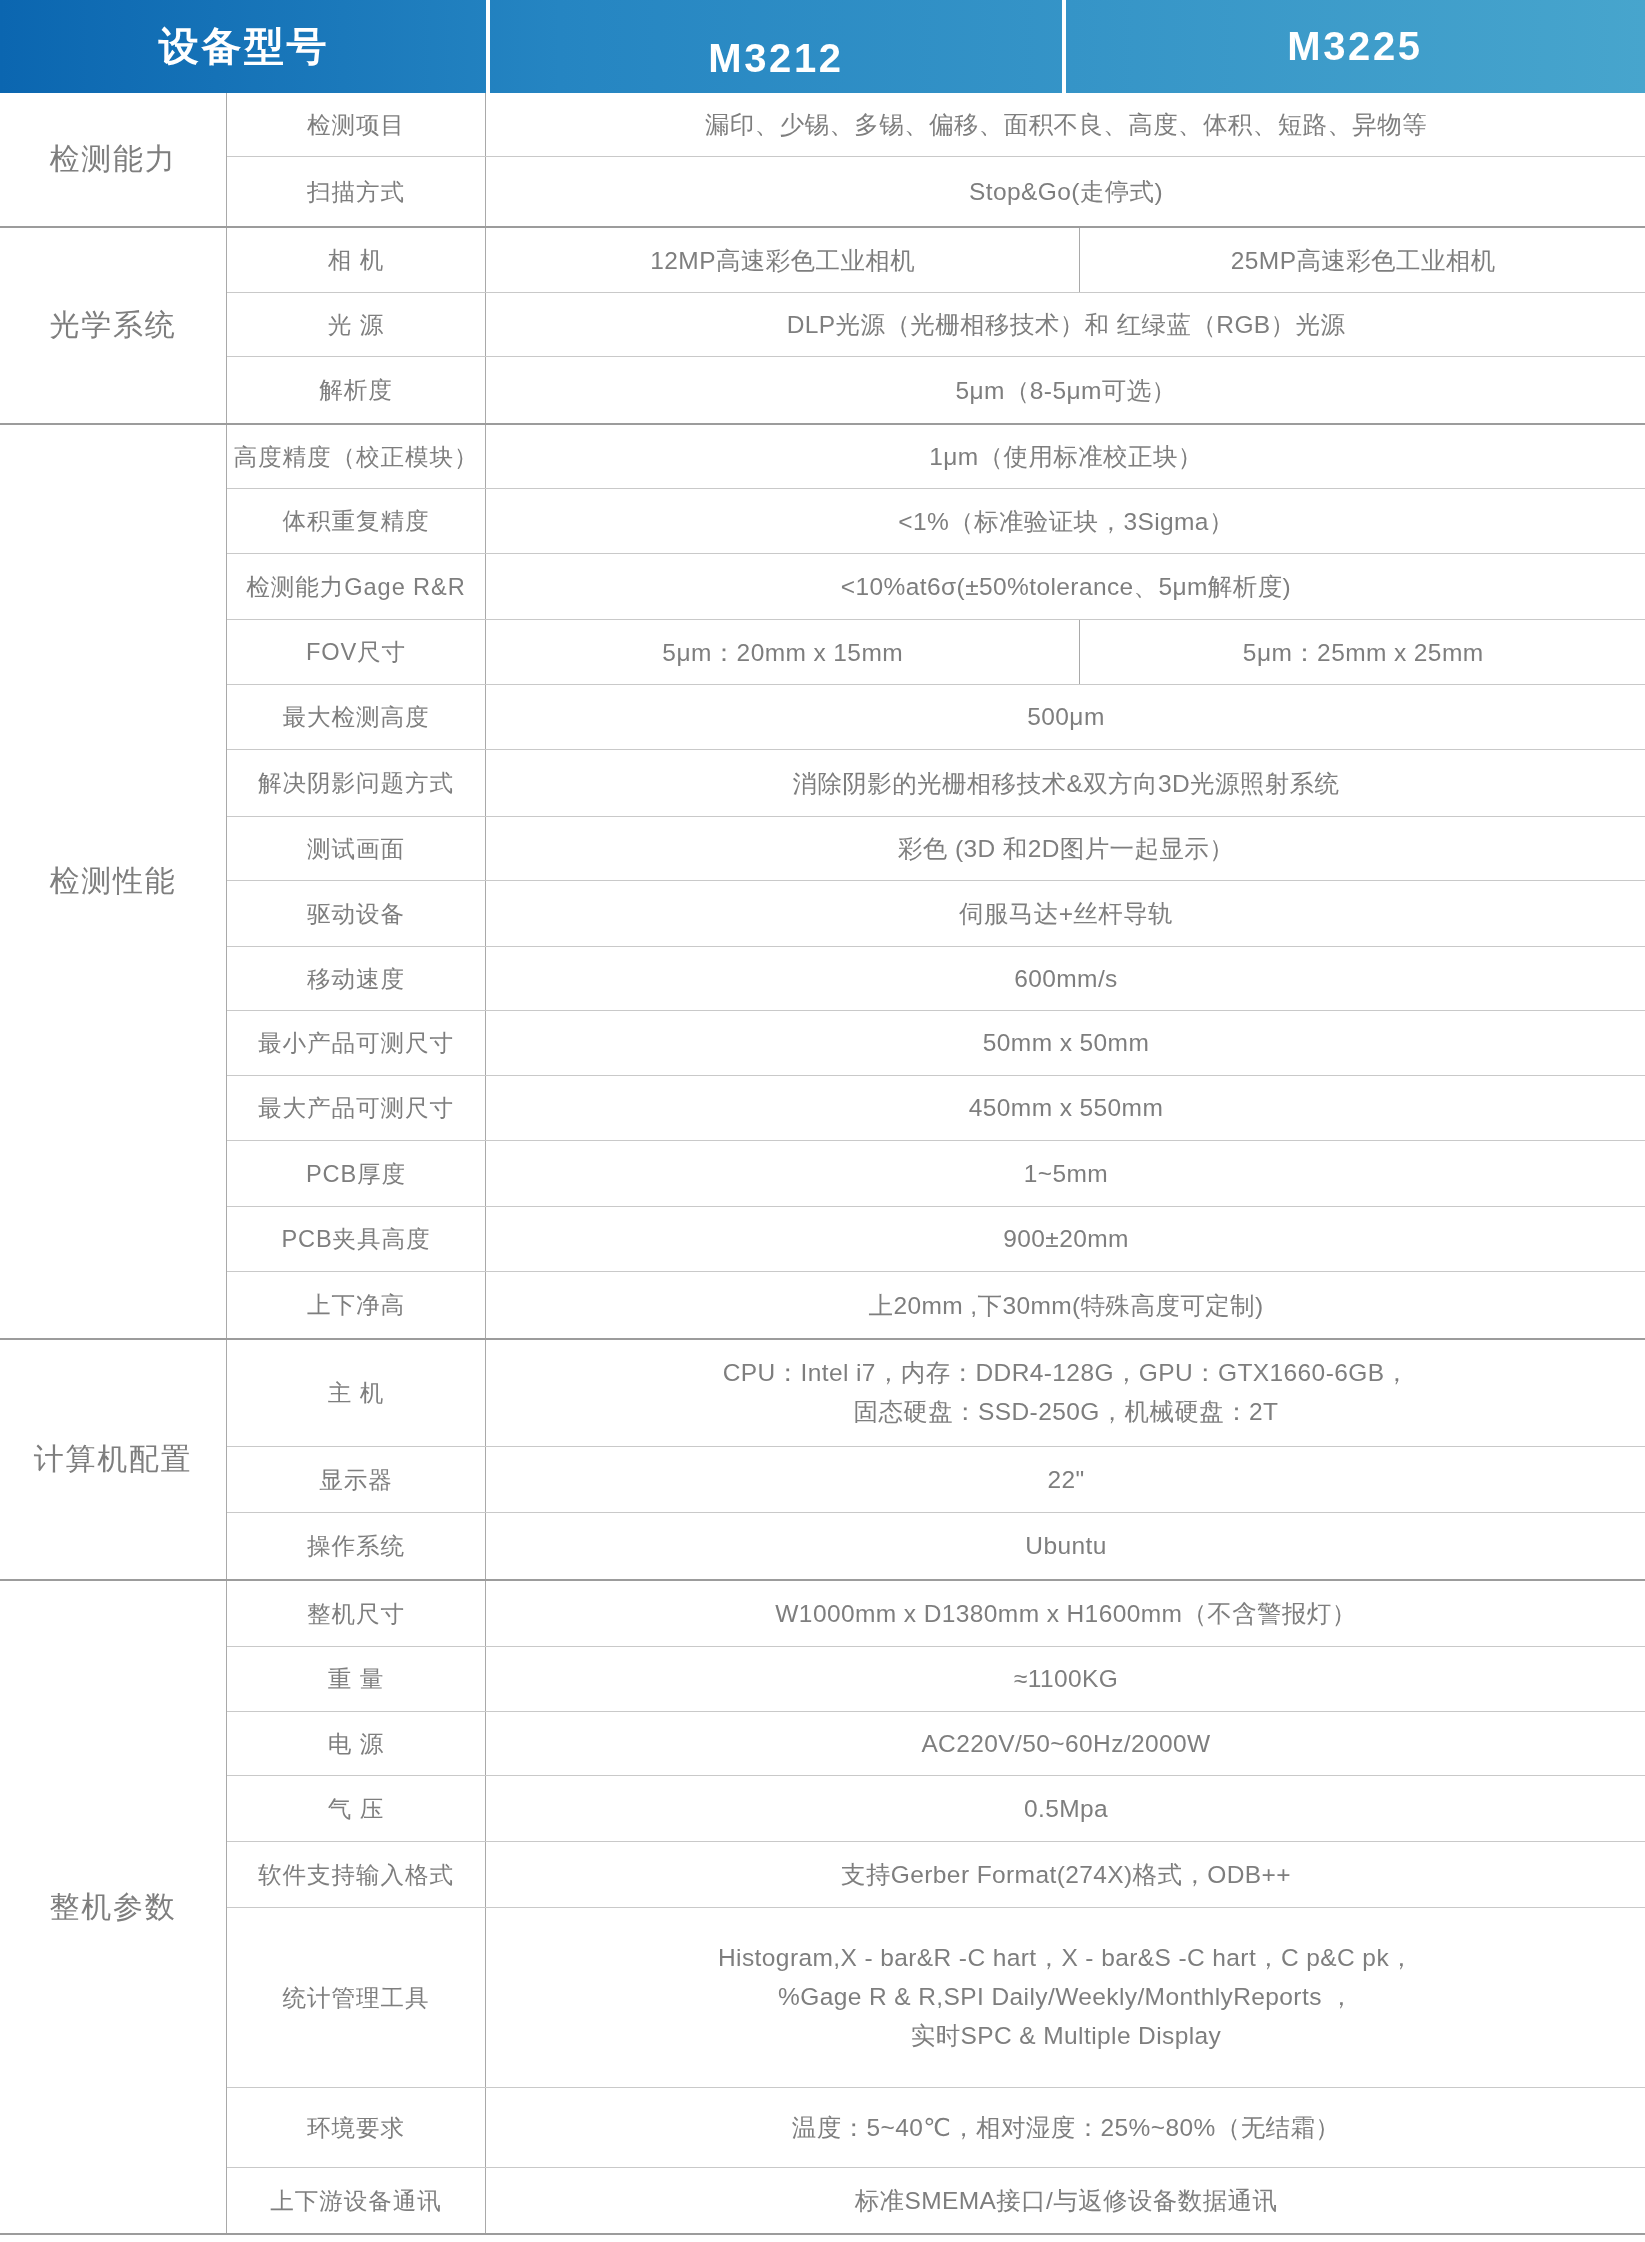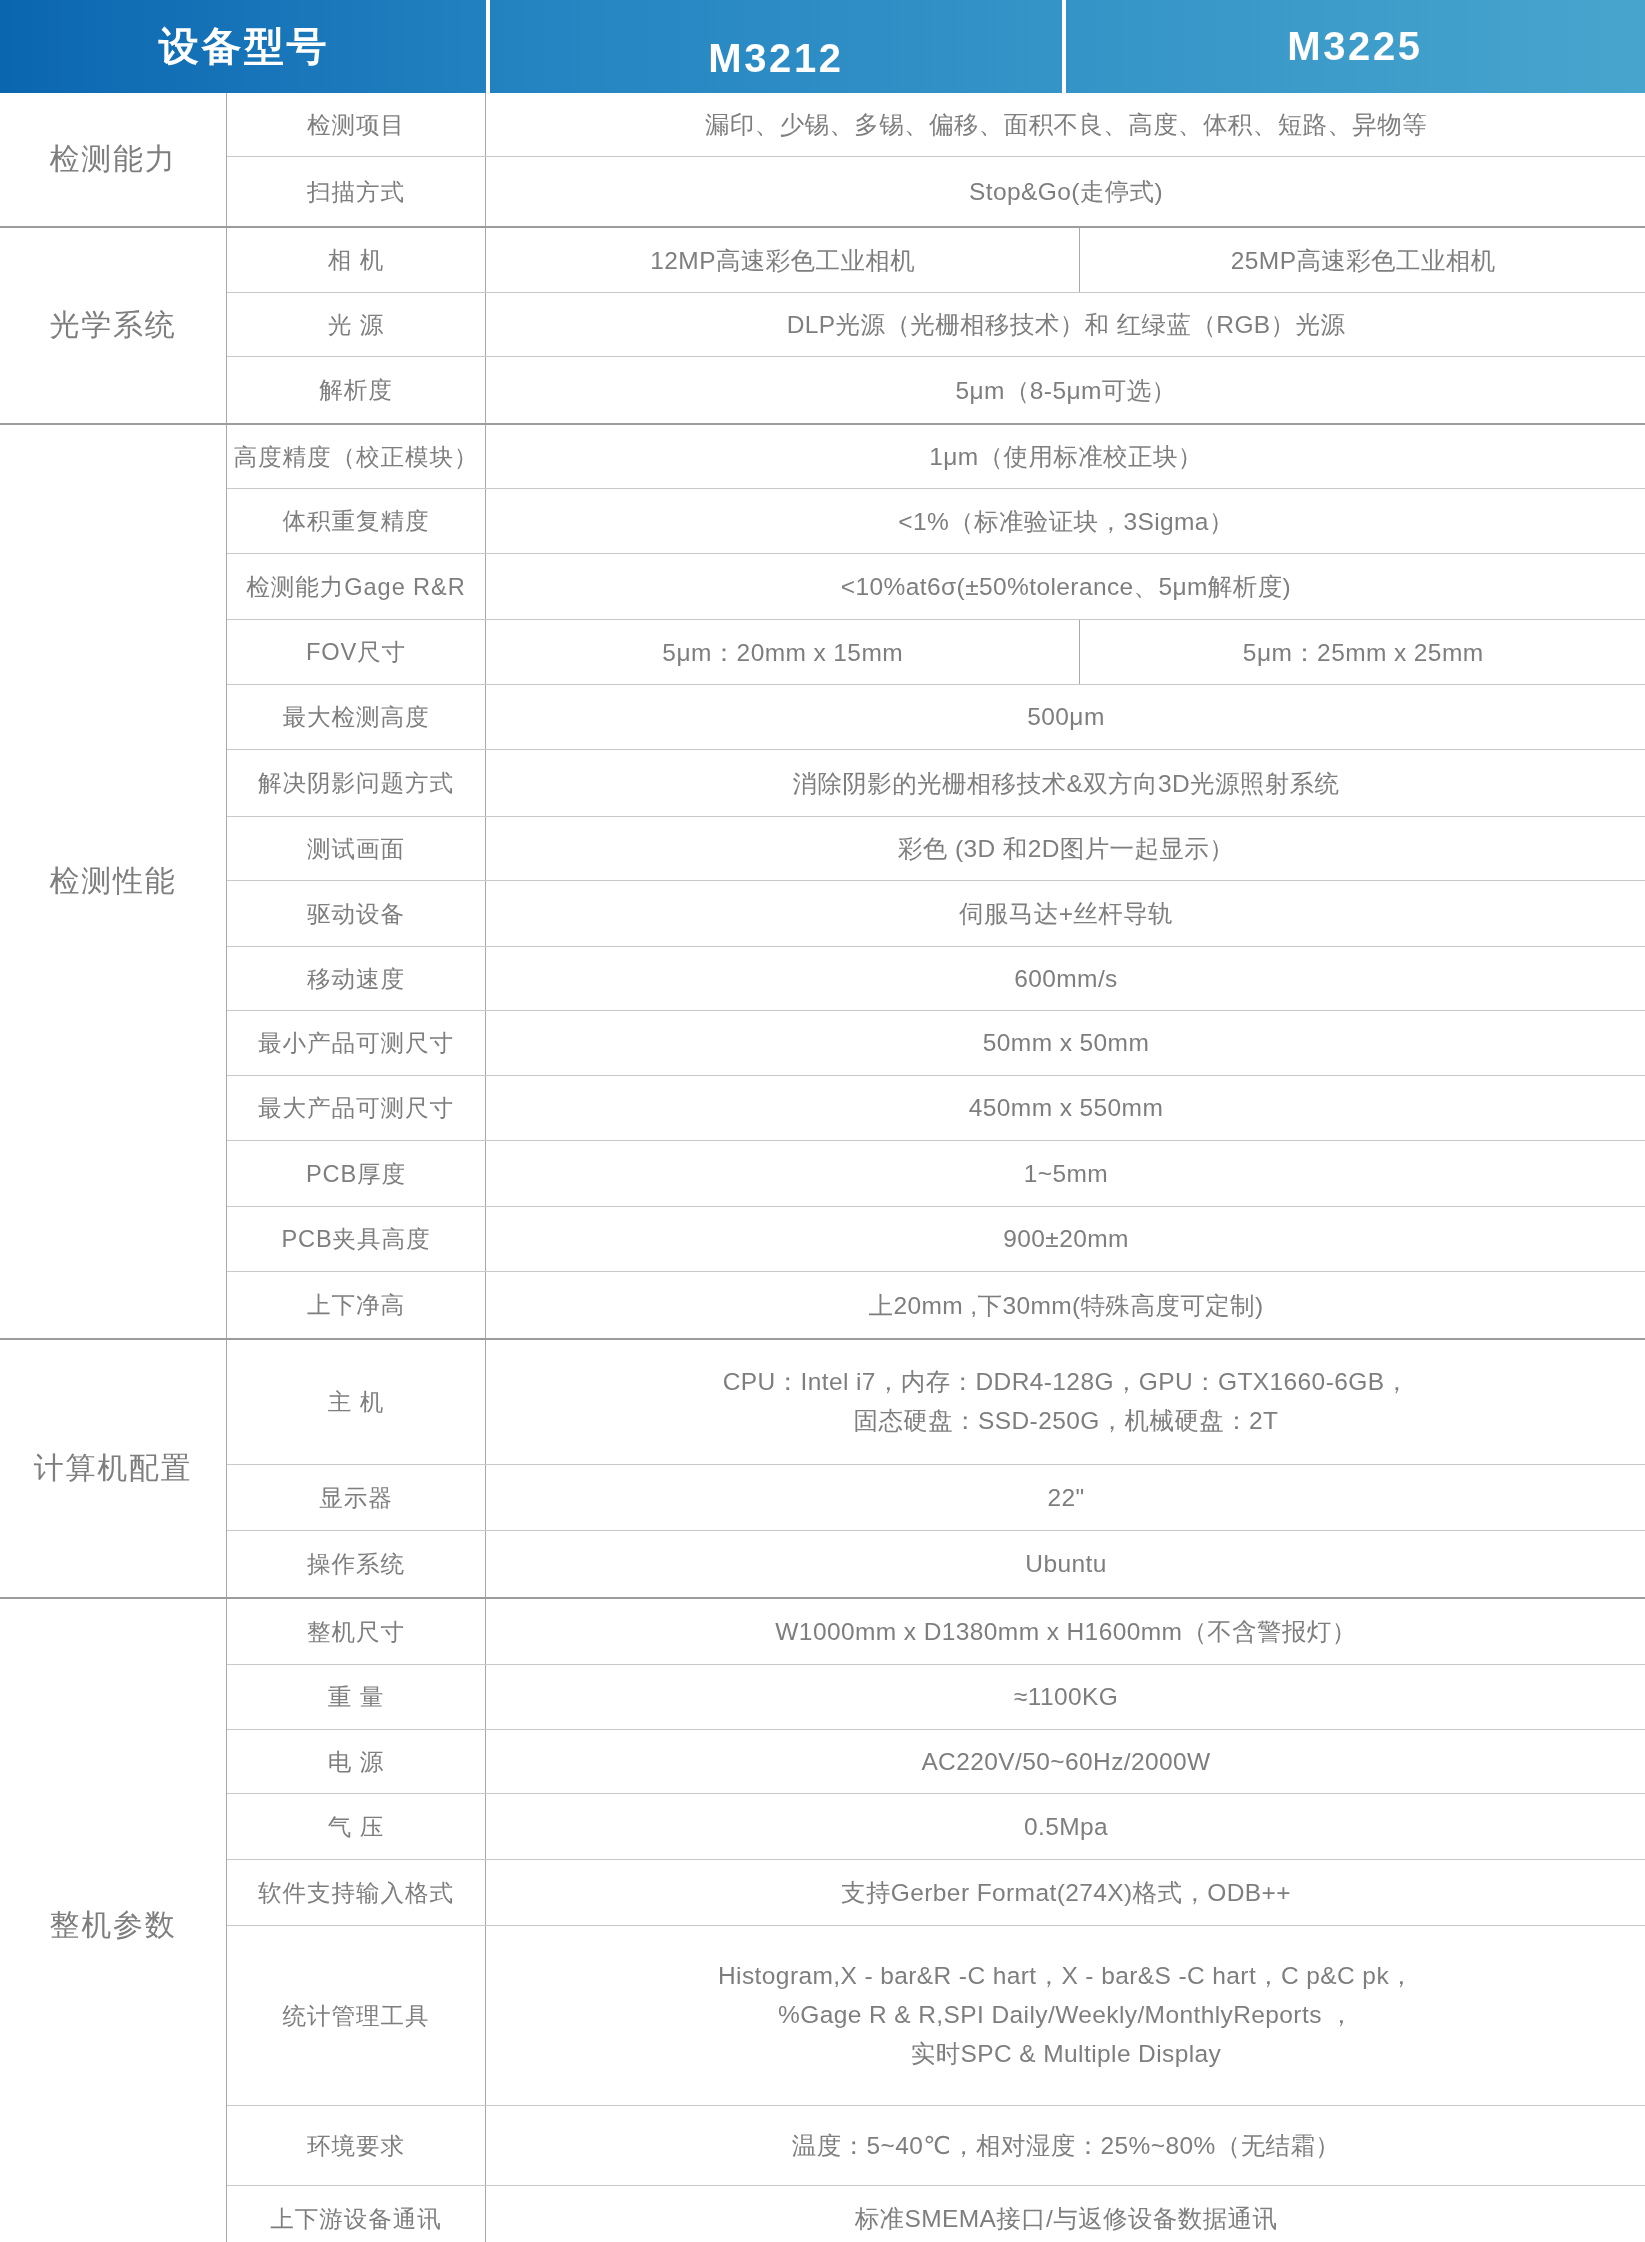--- a/index.html
+++ b/index.html
@@ -140,21 +140,21 @@
       <div class="row" style="height:66px">
         <div class="param">上下净高</div>
         <div class="val">上20mm ,下30mm(特殊高度可定制)</div>
       </div>
     </div>
   </div>
 
   <div class="section">
     <div class="cat">计算机配置</div>
     <div class="rows">
-      <div class="row" style="height:125px">
+      <div class="row" style="height:107px">
         <div class="param">主 机</div>
         <div class="val multiline">
           <div>CPU：Intel i7，内存：DDR4-128G，GPU：GTX1660-6GB，</div>
           <div>固态硬盘：SSD-250G，机械硬盘：2T</div>
         </div>
       </div>
       <div class="row" style="height:66px">
         <div class="param">显示器</div>
         <div class="val">22"</div>
       </div>

